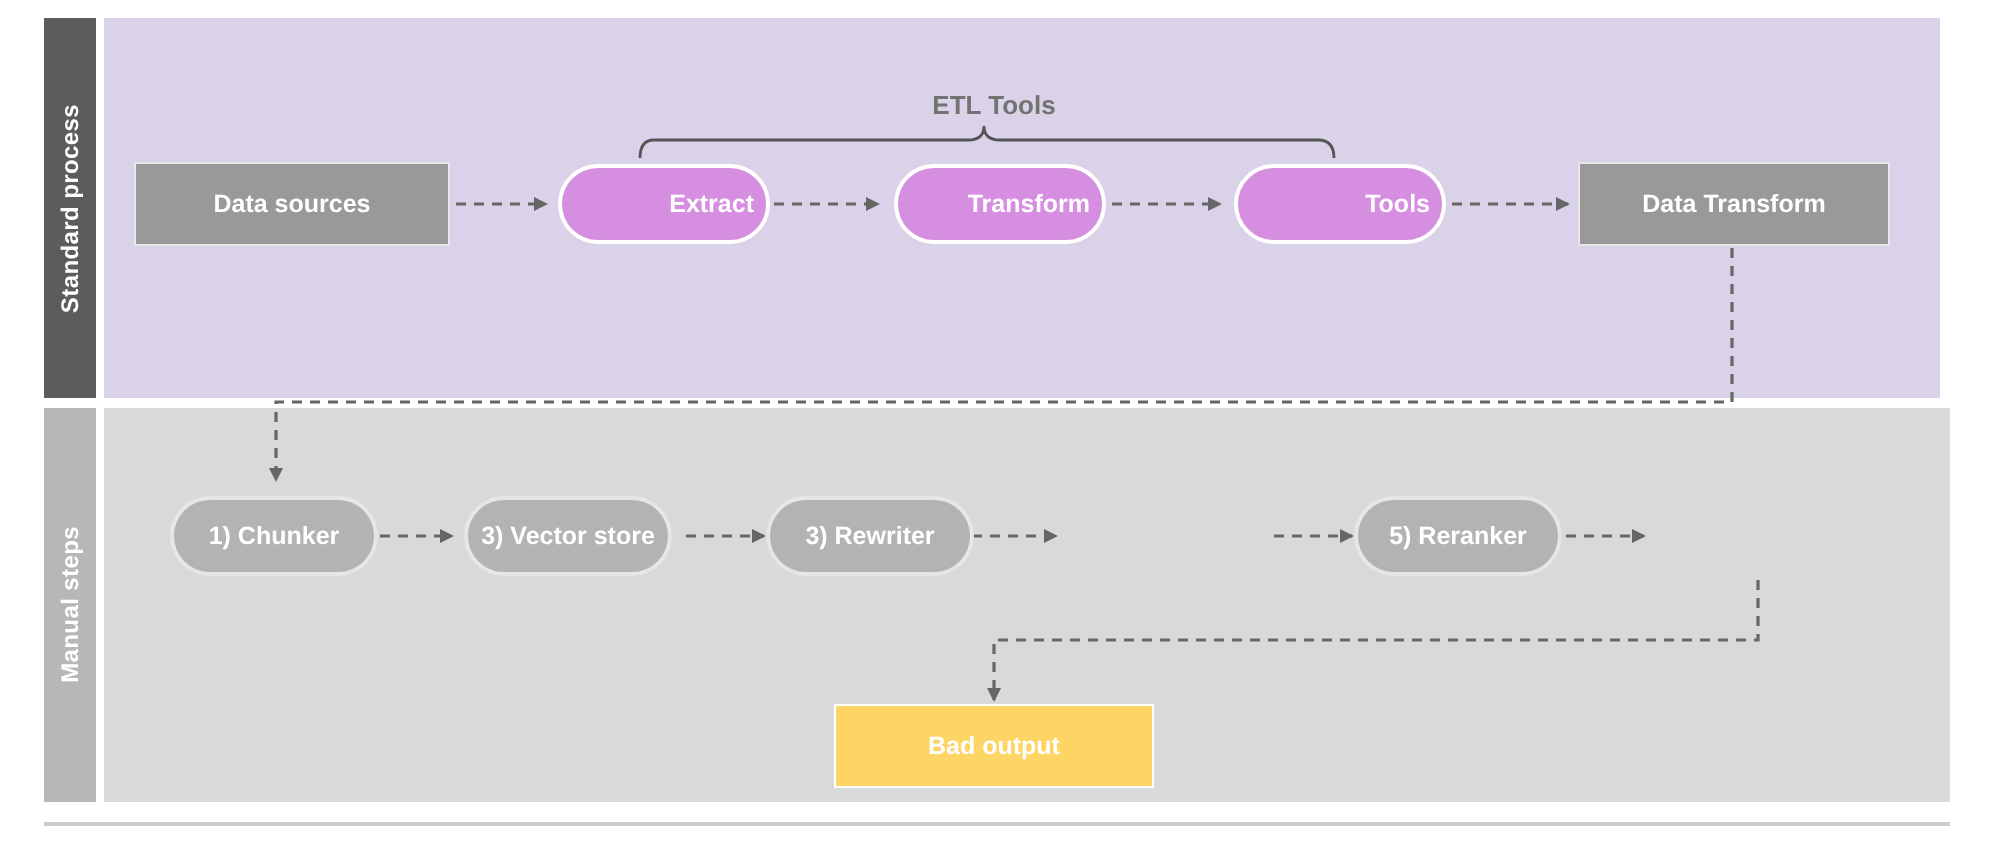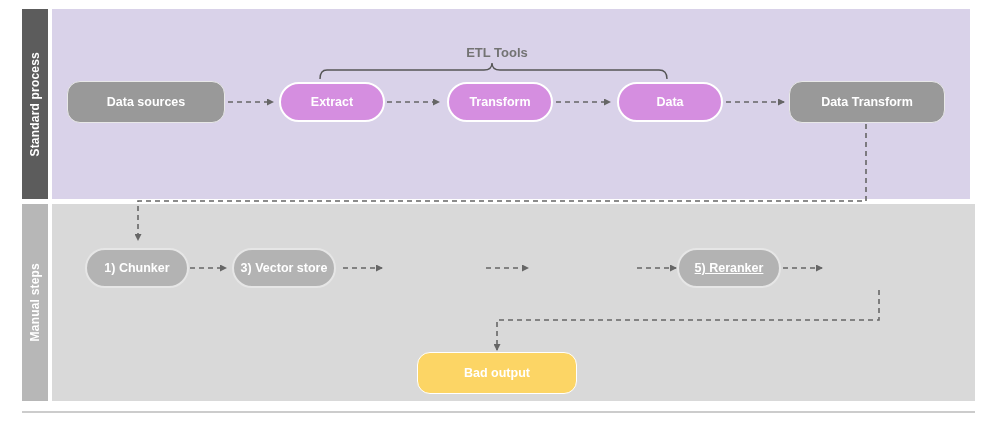--- a/index.html
+++ b/index.html
@@ -61,30 +61,30 @@
     box-sizing: border-box;
     display: flex;
     align-items: center;
     justify-content: center;
     text-align: center;
     color: #ffffff;
     font-size: 12.5px;
     font-weight: bold;
     line-height: 1.15;
     padding: 2px 6px;
-    border-radius: 13px;
   }
   .node.rect {
     background: #999999;
     border: 1px solid #e8e8e8;
   }
   .node.pill-purple {
     background: #d58ee0;
     border: 2px solid #ffffff;
     border-radius: 999px;
+    justify-content: flex-end;
   }
   .node.pill-gray {
     background: #b3b3b3;
     border: 2px solid #e6e6e6;
     border-radius: 999px;
   }
   .node.rect-yellow {
     background: #fcd565;
     border: 1px solid #ffffff;
   }
@@ -161,38 +161,41 @@
 
   <div class="node pill-purple" style="left:279px; top:82px; width:106px; height:40px;">
     <span>Extract</span>
   </div>
 
   <div class="node pill-purple" style="left:447px; top:82px; width:106px; height:40px;">
     <span>Transform</span>
   </div>
 
   <div class="node pill-purple" style="left:617px; top:82px; width:106px; height:40px;">
-    <span>Data</span>
+    <span>Tools</span>
   </div>
 
   <div class="node rect" style="left:789px; top:81px; width:156px; height:42px;">
     <span>Data Transform</span>
   </div>
 
   <div class="node pill-gray" style="left:85px;  top:248px; width:104px; height:40px;">
     <span>1) Chunker</span>
   </div>
 
   <div class="node pill-gray" style="left:232px; top:248px; width:104px; height:40px;">
     <span>3) Vector store</span>
   </div>
 
-
-
-  <div class="node pill-gray" style="left:677px; top:248px; width:104px; height:40px;text-decoration:underline;">
+  <div class="node pill-gray" style="left:383px; top:248px; width:104px; height:40px;">
+    <span>3) Rewriter</span>
+  </div>
+
+
+  <div class="node pill-gray" style="left:677px; top:248px; width:104px; height:40px;">
     <span>5) Reranker</span>
   </div>
 
 
   <div class="node rect-yellow" style="left:417px; top:352px; width:160px; height:42px;">
     <span>Bad output</span>
   </div>
 
 </div>
 

